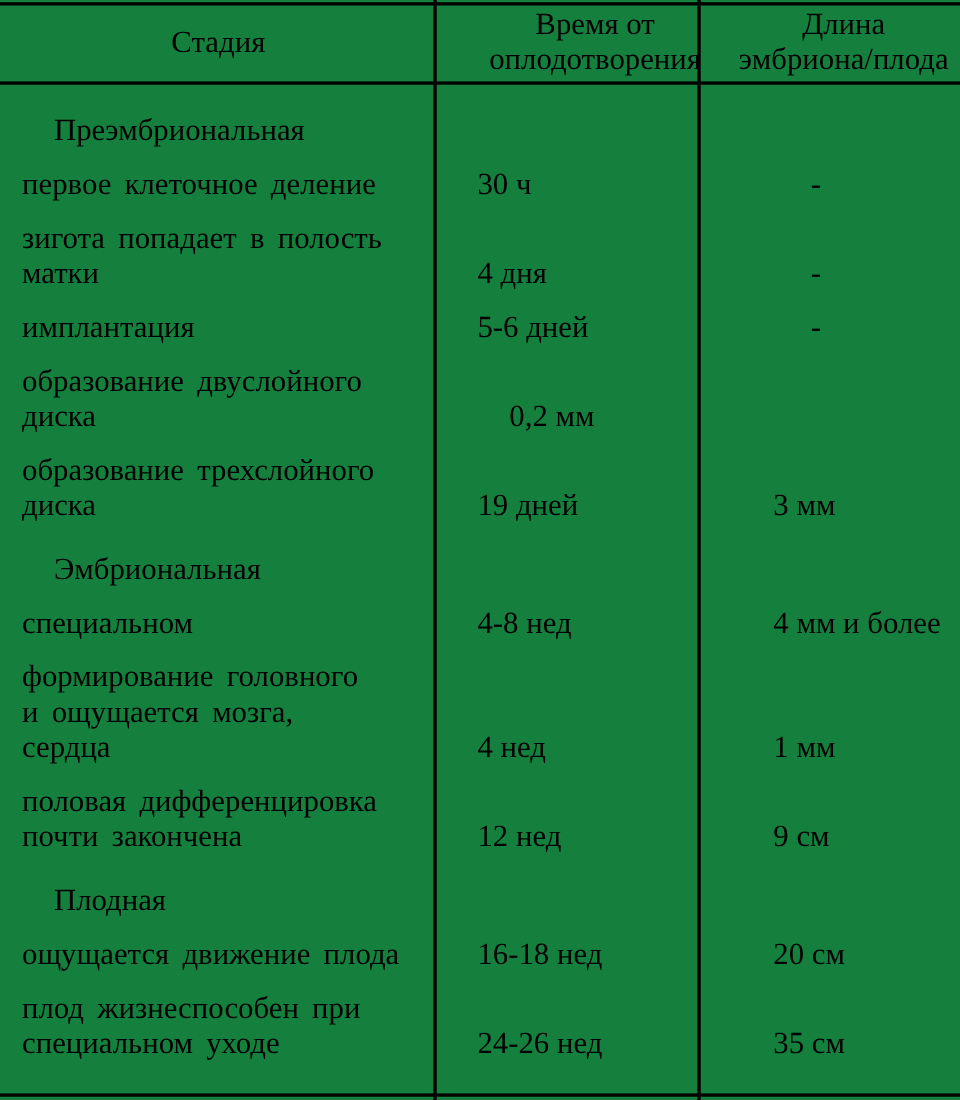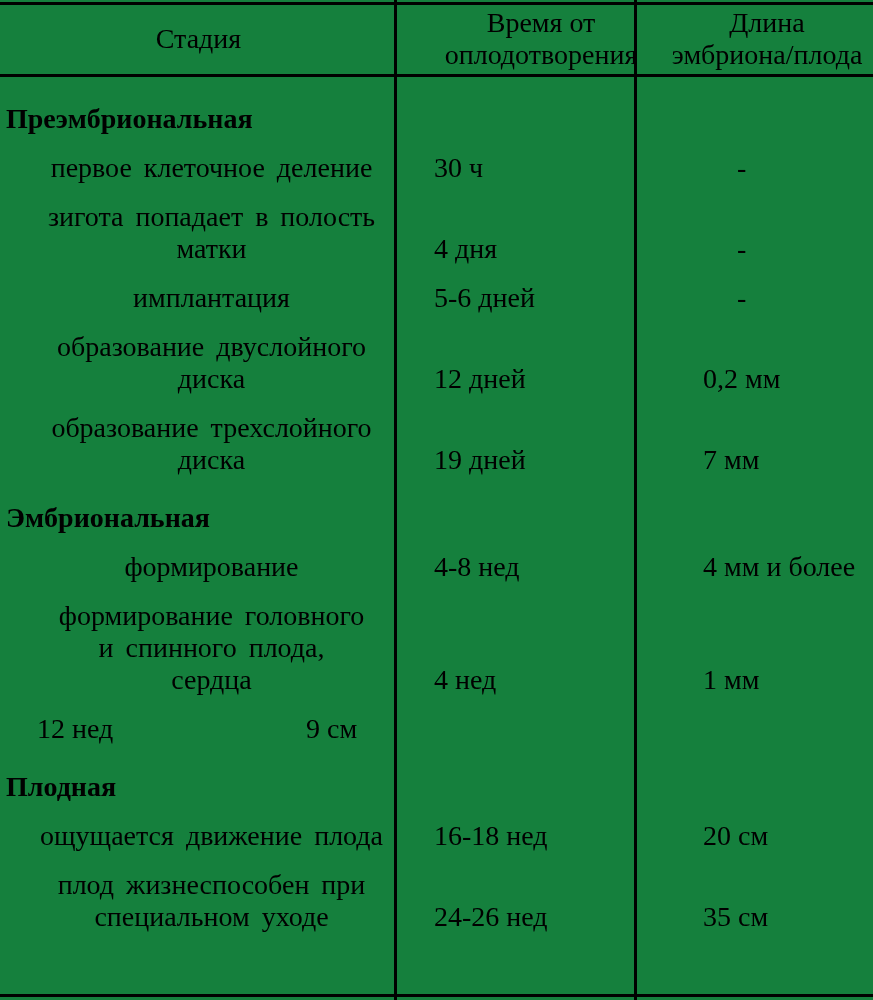--- a/index.html
+++ b/index.html
@@ -28,30 +28,30 @@
   .thead .hc { box-sizing: border-box; }
   .thead .hc1 { width: 397px; }
   .thead .hc2 { width: 240px; margin-left: 24px; }
   .thead .hc3 { flex: 1; font-family: Liberation Serif, serif; }
   .thead .hl { display: block; }
 
   
   .section-title {
     margin-top: 26px;
     padding-left: 6px;
-    font-weight: bold;
+    font-weight: normal;
+    margin-left: 43px;
   }
   .row { display: flex; margin-top: 17px; align-items: flex-end; }
   .c1 {
     box-sizing: border-box;
     width: 397px;
-    padding-left: 36px;
+    padding-left: 20px;
     padding-right: 10px;
     word-spacing: 5px;
-    text-align: center;
   }
   .c1 .line { display: block; }
   .c2 { box-sizing: border-box; width: 240px; padding-left: 37px; }
   .c3 { box-sizing: border-box; flex: 1; padding-left: 66px; }
   .c3.dash { padding-left: 100px; }
   .it { }
 </style>
 </head>
 <body>
 
@@ -102,54 +102,57 @@
     </div>
     <div class="c2"><span>5-6 дней</span></div>
     <div class="c3 dash"><span>-</span></div>
   </div>
 
   <div class="row">
     <div class="c1">
       <span class="line">образование двуслойного</span>
       <span class="line">диска</span>
     </div>
-    <div class="c2"><span>12 дней</span></div>
     <div class="c3"><span>0,2 мм</span></div>
   </div>
 
   <div class="row">
     <div class="c1">
       <span class="line">образование трехслойного</span>
       <span class="line">диска</span>
     </div>
     <div class="c2"><span>19 дней</span></div>
-    <div class="c3"><span>7 мм</span></div>
+    <div class="c3"><span>3 мм</span></div>
   </div>
 
   <div class="section-title">Эмбриональная</div>
 
   <div class="row">
     <div class="c1">
-      <span class="line">формирование</span>
+      <span class="line">специальном</span>
     </div>
     <div class="c2"><span>4-8 нед</span></div>
     <div class="c3"><span>4 мм и более</span></div>
   </div>
 
   <div class="row">
     <div class="c1">
       <span class="line">формирование головного</span>
-      <span class="line">и спинного плода,</span>
+      <span class="line">и ощущается мозга,</span>
       <span class="line">сердца</span>
     </div>
     <div class="c2"><span>4 нед</span></div>
     <div class="c3"><span>1 мм</span></div>
   </div>
 
   <div class="row">
+    <div class="c1">
+      <span class="line">половая дифференцировка</span>
+      <span class="line">почти закончена</span>
+    </div>
     <div class="c2"><span>12 нед</span></div>
     <div class="c3"><span>9 см</span></div>
   </div>
 
   <div class="section-title">Плодная</div>
 
   <div class="row">
     <div class="c1">
       <span class="line">ощущается движение плода</span>
     </div>

